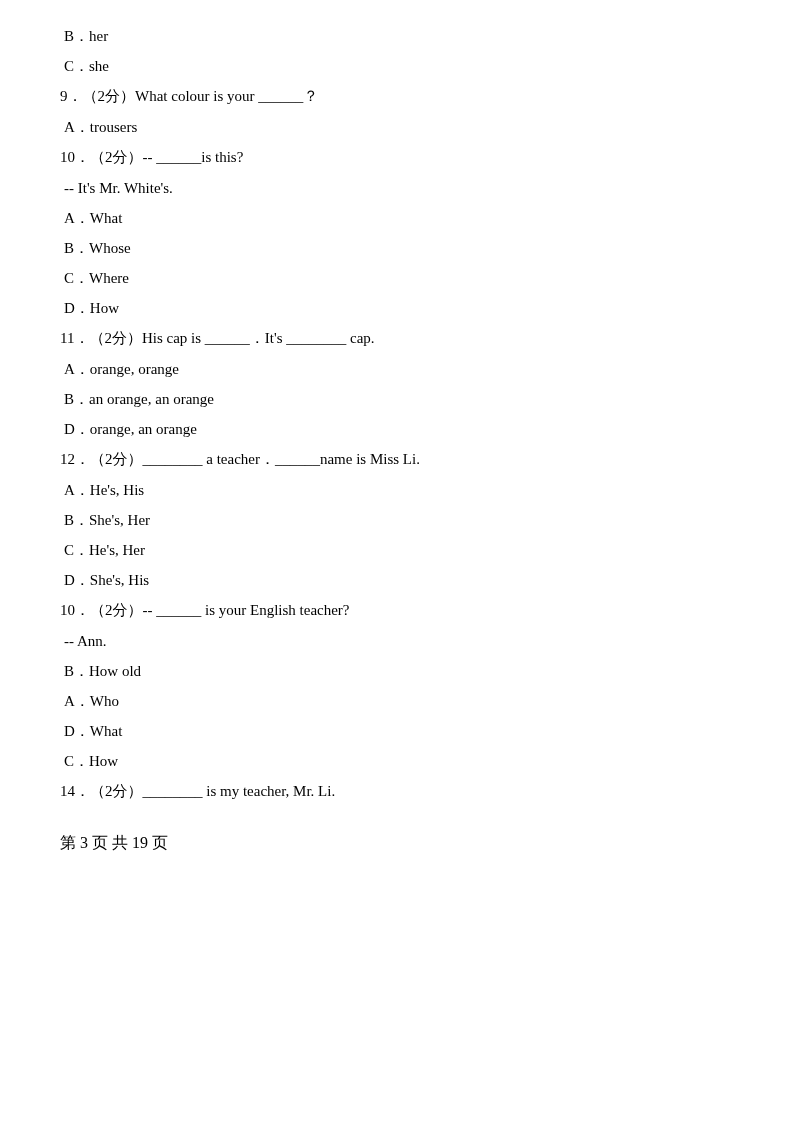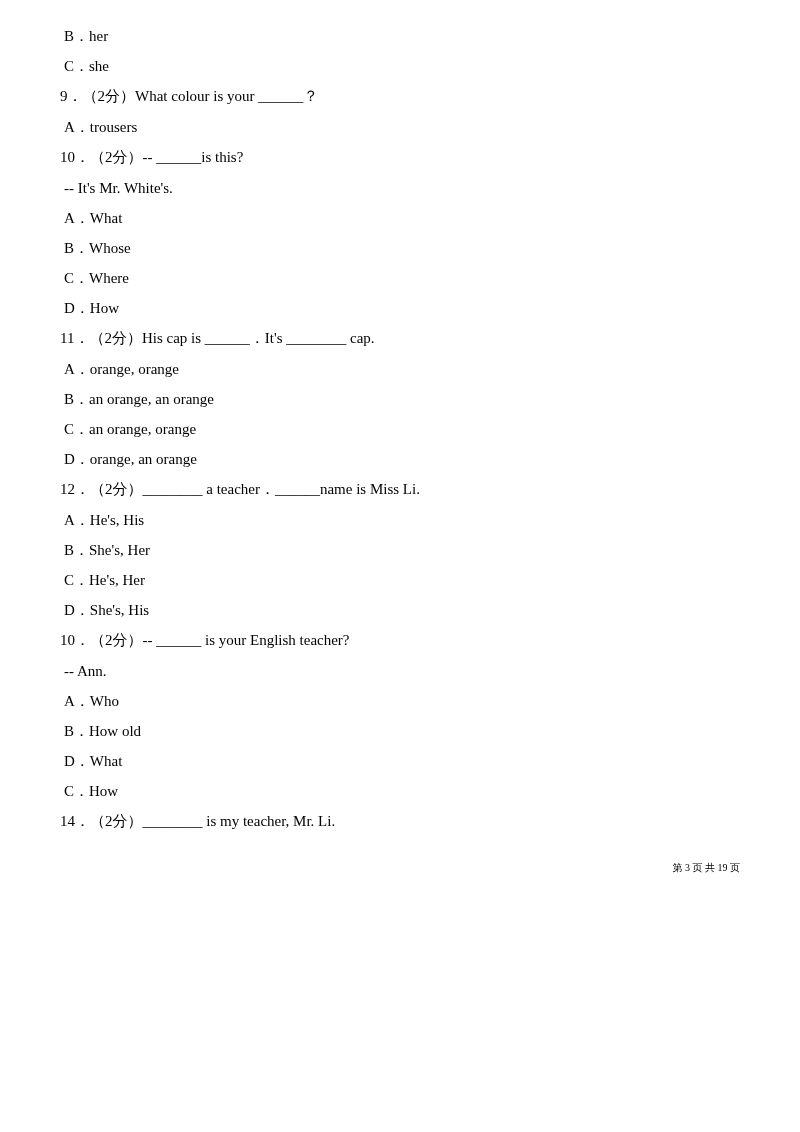--- a/index.html
+++ b/index.html
@@ -18,50 +18,49 @@
       line-height: 1.8;
     }
     .question-line {
       margin-bottom: 4px;
     }
     .option-line {
       margin: 3px 0;
       padding-left: 4px;
     }
     .footer {
-      text-align: right;
+      text-align: left;
       margin-top: 24px;
-      font-size: 10px;
+      font-size: 16px;
     }
   </style>
 </head>
 <body>
 
 <div id="main-content">
     <div class="option-line">B．her</div>
     <div class="option-line">C．she</div>
     <div class="question-line">9．（2分）What colour is your ______？</div>
     <div class="option-line">A．trousers</div>
     <div class="question-line">10．（2分）-- ______is this?</div>
     <div class="option-line">-- It's Mr. White's.</div>
     <div class="option-line">A．What</div>
     <div class="option-line">B．Whose</div>
     <div class="option-line">C．Where</div>
     <div class="option-line">D．How</div>
     <div class="question-line">11．（2分）His cap is ______．It's ________ cap.</div>
     <div class="option-line">A．orange, orange</div>
     <div class="option-line">B．an orange, an orange</div>
-    <div class="option-line">C．an orange, orange</div>
     <div class="option-line">D．orange, an orange</div>
     <div class="question-line">12．（2分）________ a teacher．______name is Miss Li.</div>
     <div class="option-line">A．He's, His</div>
     <div class="option-line">B．She's, Her</div>
     <div class="option-line">C．He's, Her</div>
     <div class="option-line">D．She's, His</div>
     <div class="question-line">10．（2分）-- ______ is your English teacher?</div>
     <div class="option-line">-- Ann.</div>
+    <div class="option-line">B．How old</div>
     <div class="option-line">A．Who</div>
-    <div class="option-line">B．How old</div>
     <div class="option-line">D．What</div>
     <div class="option-line">C．How</div>
     <div class="question-line">14．（2分）________ is my teacher, Mr. Li.</div>
     <div class="footer">第 3 页 共 19 页</div>
   </div>
 
 </body></html>

